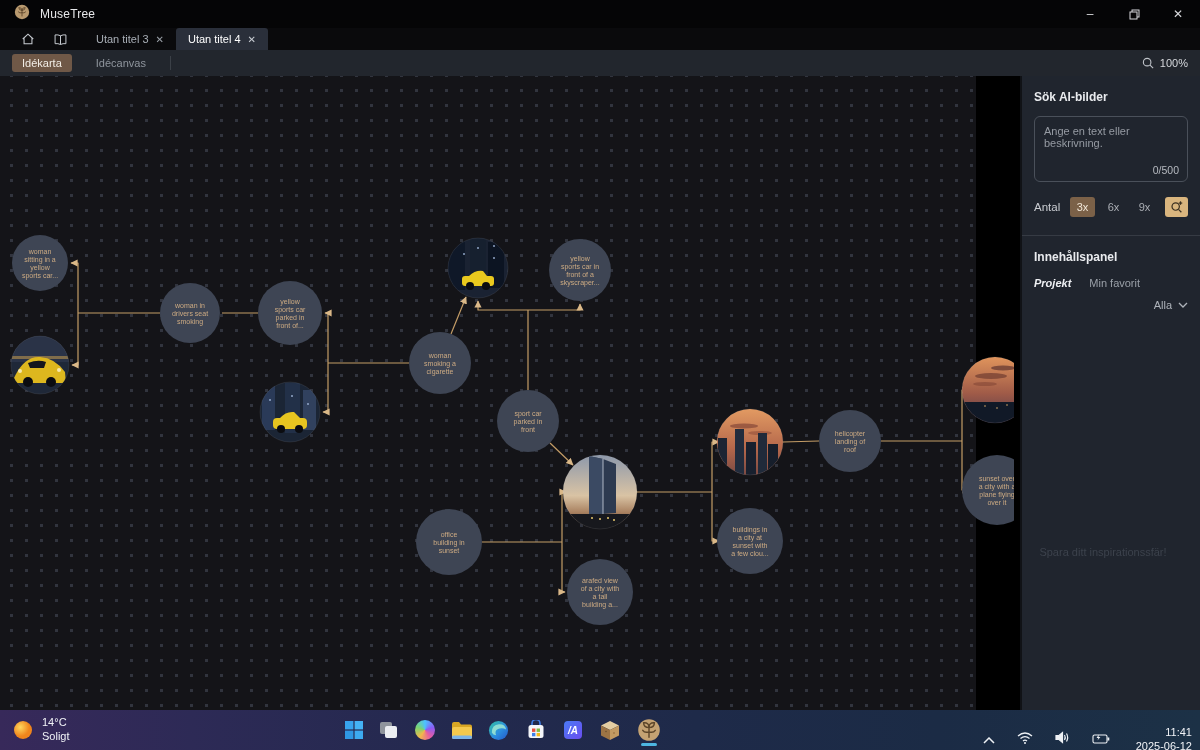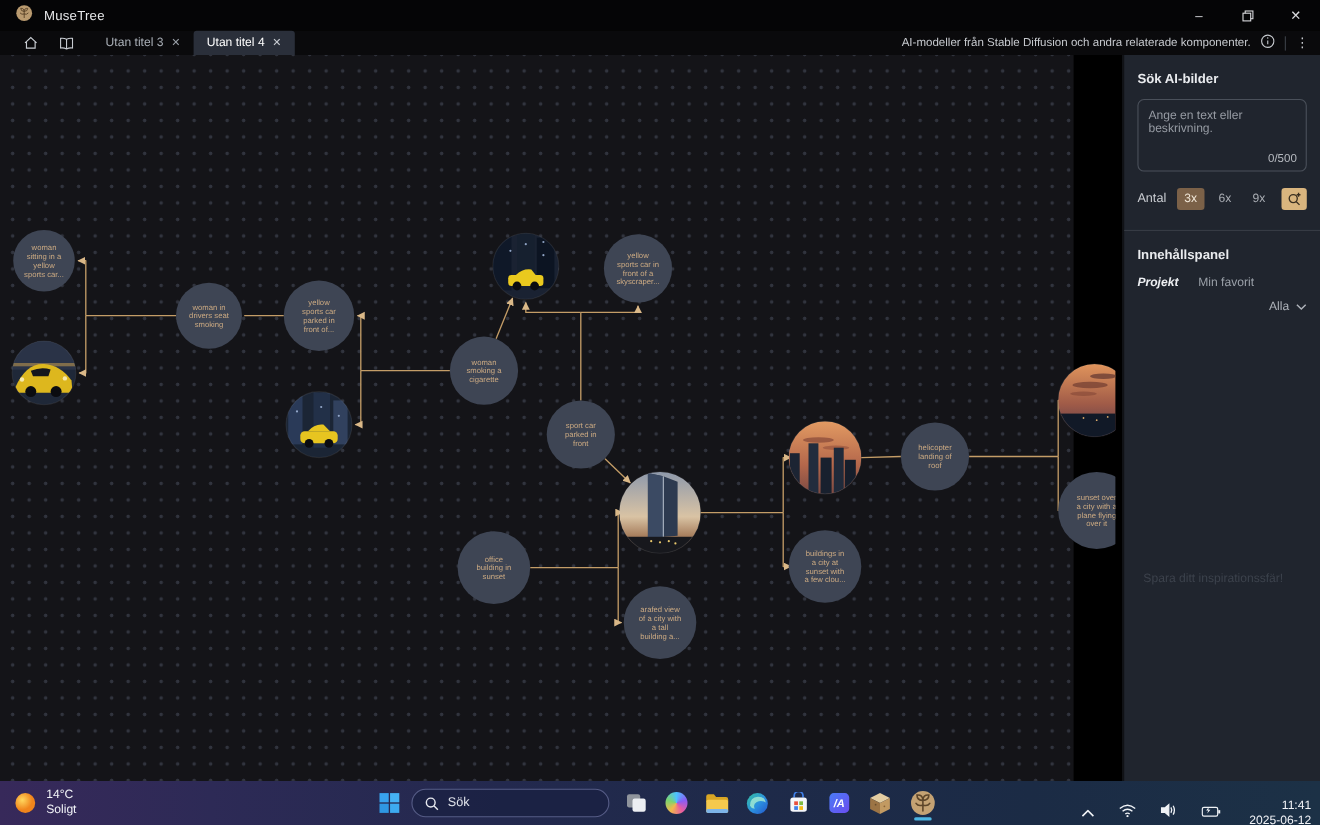--- a/index.html
+++ b/index.html
@@ -117,34 +117,34 @@
     </span>
     <div class="tab" style="margin-left:8px">
       <span>Utan titel 3</span>
       <span class="x">✕</span>
     </div>
     <div class="tab active">
       <span>Utan titel 4</span>
       <span class="x">✕</span>
     </div>
     <div class="tab-spacer"></div>
-    <div class="notice-zone">
-      <span class="notice">AI-modeller från Stable Diffusion och andra relaterade komponenter.</span>
-      <span>
-        <svg width="13" height="13" viewBox="0 0 14 14" fill="none" stroke="#c6c9ce" stroke-width="1.1">
-            <circle cx="7" cy="7" r="6"></circle>
-            <line x1="7" y1="6.2" x2="7" y2="10"></line>
-            <circle cx="7" cy="3.9" r="0.7" fill="#c6c9ce" stroke="none"></circle>
-          </svg>
-      </span>
-      <span class="vdiv"></span>
-      <span style="color:#c6c9ce;font-size:12px">⋮</span>
-    </div>
   </div>
 
+  <div class="toolbar">
+    <button class="mode-btn active">Idékarta</button>
+    <button class="mode-btn">Idécanvas</button>
+    <span class="sep"></span>
+    <div class="zoomctl">
+      <svg width="12" height="12" viewBox="0 0 14 14" fill="none" stroke="#c0c4ca" stroke-width="1.3">
+          <circle cx="6" cy="6" r="4.4"></circle>
+          <line x1="9.4" y1="9.4" x2="13" y2="13"></line>
+        </svg>
+      <span>100%</span>
+    </div>
+  </div>
 
   <div class="main">
     <div class="canvas">
       <svg id="mindmap" width="1014" height="634" viewBox="0 0 1014 634">
           <defs>
             <marker id="arw" markerWidth="7" markerHeight="7" refX="5.5" refY="3" orient="auto">
               <path d="M0,0 L6,3 L0,6 Z" fill="#dab888"></path>
             </marker>
             <linearGradient id="g-tower-sunset" x1="0" y1="0" x2="0" y2="1">
               <stop offset="0%" stop-color="#8e99ab"></stop>
@@ -403,27 +403,20 @@
     <div class="centerbar">
       <button class="ib">
         <svg width="20" height="20" viewBox="0 0 20 20">
             <rect x="1" y="1" width="8.4" height="8.4" fill="#38a3ee"></rect>
             <rect x="10.6" y="1" width="8.4" height="8.4" fill="#45b2f5"></rect>
             <rect x="1" y="10.6" width="8.4" height="8.4" fill="#2f97e3"></rect>
             <rect x="10.6" y="10.6" width="8.4" height="8.4" fill="#3daaf0"></rect>
           </svg>
       </button>
 
-      <div class="searchpill">
-        <svg width="13" height="13" viewBox="0 0 14 14" fill="none" stroke="#e8eaf0" stroke-width="1.4">
-            <circle cx="6" cy="6" r="4.3"></circle>
-            <line x1="9.3" y1="9.3" x2="13" y2="13"></line>
-          </svg>
-        <span>Sök</span>
-      </div>
 
       <button class="ib tb-ico">
         <svg width="20" height="20" viewBox="0 0 20 20">
             <rect x="2" y="2" width="12" height="12" rx="2" fill="#8f949c"></rect>
             <rect x="7" y="6" width="12" height="12" rx="2" fill="#eceef2"></rect>
           </svg>
       </button>
 
       <button class="ib tb-ico">
         <span style="width:20px;height:20px;border-radius:50%;background:conic-gradient(#4cc2ff,#8a5cf5,#e85ca0,#f2b84b,#7bd470,#4cc2ff)"></span>

